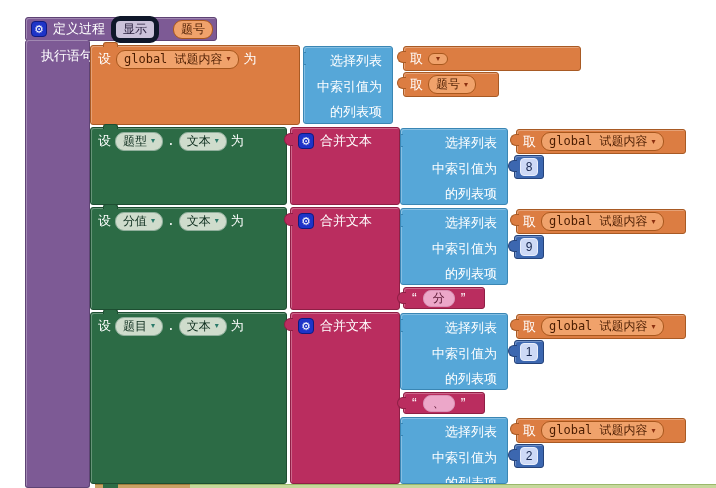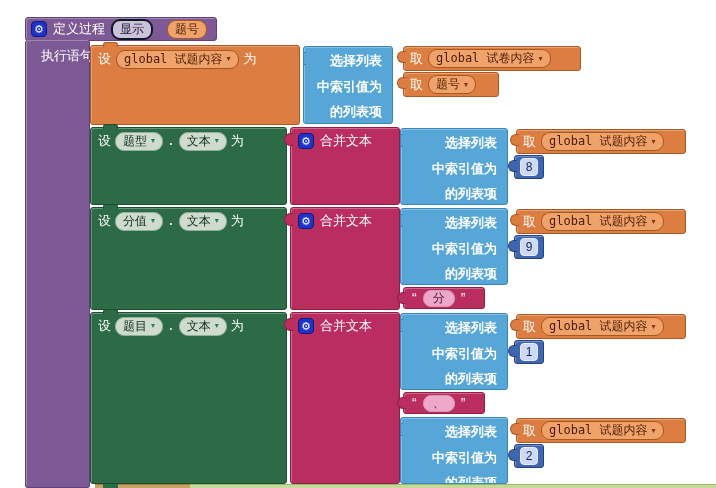--- a/index.html
+++ b/index.html
@@ -25,30 +25,30 @@
   .hd{display:flex;align-items:center;gap:5px;height:26px;padding:0 7px;color:#fff;
     font-size:13px;white-space:nowrap;}
   .full .hd{height:100%;}
   .fld{display:inline-flex;align-items:center;gap:4px;border-radius:9px;
     padding:1px 7px;font-size:12px;line-height:15px;white-space:nowrap;}
   .arr{font-size:8px;line-height:8px;}
   .fld-or{background:#f0a26b;border:1px solid #a8571d;color:#4a1c00;}
   .fld-or .arr{color:#8b3010;}
   .fld-sg{background:#cfdccc;border:1px solid #8fae9b;color:#0d2d1d;}
   .fld-sg .arr{color:#2a7a6a;}
-  .fld-lv{background:#cbc2da;border:2px solid #0f172a;color:#241a38;}
+  .fld-lv{background:#cbc2da;border:5px solid #0f172a;color:#241a38;}
   .fld-pk{background:#eca7c9;border:1px solid #d993b6;color:#571431;border-radius:8px;padding:0 9px;}
   .fld-nm{background:#cdd9f6;border:1px solid #e8eefc;color:#16264e;border-radius:4px;
     padding:0 5px;font-size:12px;line-height:16px;}
   .mono{font-family:"DejaVu Sans Mono","Liberation Mono",monospace;}
   .gear{width:16px;height:16px;border-radius:4px;background:#1e34c8;border:1px solid #0e1a80;
     color:#fff;display:inline-flex;align-items:center;justify-content:center;
     font-size:11px;line-height:11px;flex:0 0 auto;box-sizing:border-box;}
   .sel{color:#fff;font-size:13px;text-align:right;padding:1px 10px 0 4px;box-sizing:border-box;
-    display:flex;flex-direction:column;overflow:hidden;font-weight:bold;}
+    display:flex;flex-direction:column;overflow:hidden;}
   .sel div{height:25.5px;line-height:25.5px;white-space:nowrap;}
   .qt{color:#fff;font-size:14px;}
   .lbl{color:#fff;font-family:Liberation Mono, monospace;}
 </style>
 </head>
 <body>
 
 <div id="workspace">
 
   <div class="blk purple full" style="left:25px;top:17px;width:192px;height:24px">
@@ -75,21 +75,20 @@
   </div>
   <div class="blk blue plug sel" style="left:303px;top:46px;width:90px;height:78px">
     <div>选择列表</div>
     <div>中索引值为</div>
     <div>的列表项</div>
   </div>
   <div class="blk orange plug full sm" style="left:403px;top:46px;width:178px;height:25px">
     <div class="hd" style="padding:0 6px">
       <span class="lbl">取</span>
       <span class="fld fld-or">
-        <span class="mono">global 试卷内容</span>
         <span class="arr">▾</span>
       </span>
     </div>
   </div>
   <div class="blk orange plug full sm" style="left:403px;top:72px;width:96px;height:25px">
     <div class="hd" style="padding:0 6px">
       <span class="lbl">取</span>
       <span class="fld fld-or">
         <span>题号</span>
         <span class="arr">▾</span>

